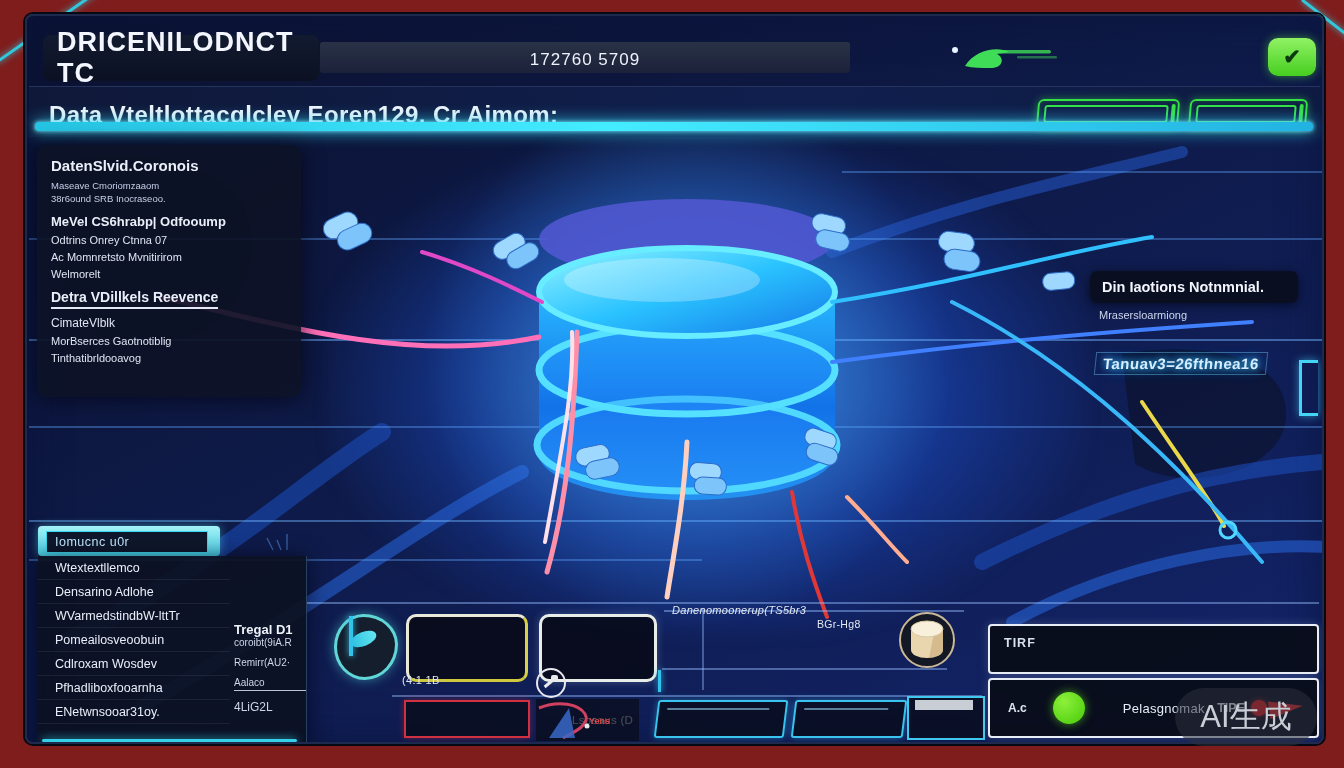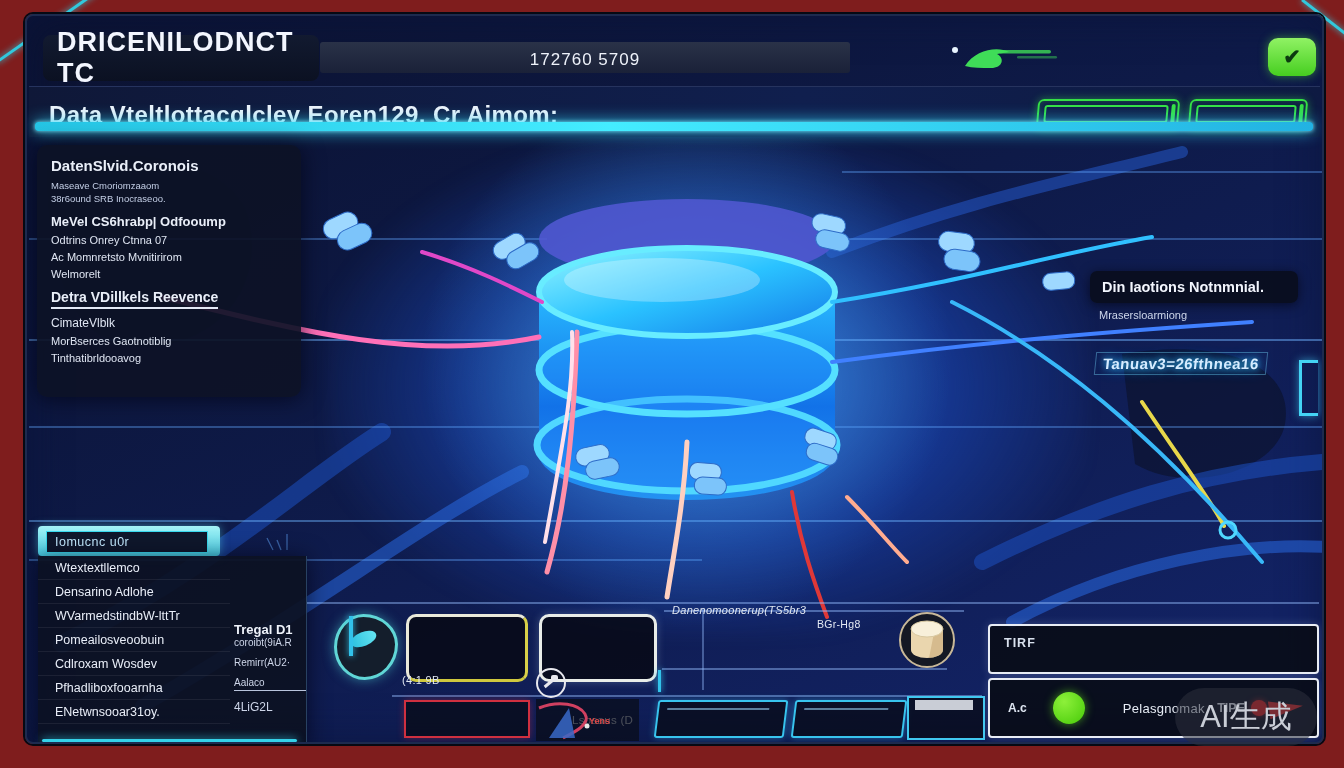--- a/index.html
+++ b/index.html
@@ -290,21 +290,21 @@
     <div class="infoline" style="left:635px;top:652px;width:285px;"></div>
     <div class="infoline" style="left:365px;top:679px;width:590px;"></div>
 
     <div class="gem">
         <span class="leaf"></span>
       </div>
 
     <div class="slotcard slot1"></div>
     <div class="slotcard slot2"></div>
 
-    <span class="lbl abs" style="left:375px;top:658px;">(4:1 9B</span>
+    <span class="lbl abs" style="left:375px;top:658px;">(4:1 1B</span>
     <div class="hammer">
       <span class="bar"></span>
       <span class="head"></span>
     </div>
     <span class="lbl abs" style="left:545px;top:658px;font-size:11.5px;margin-top:40px;">Lsosaus (D</span>
     <span class="tick" style="left:631px;top:654px;height:22px;"></span>
     <span class="tick" style="left:322px;top:600px;height:40px;width:4px;"></span>
 
     <span class="lbl abs" style="left:645px;top:588px;font-size:11px;font-style:italic;">Danenomoonerup(TS5br3</span>
     <span class="lbl abs" style="left:790px;top:602px;font-size:10.5px;">BGr-Hg8</span>

